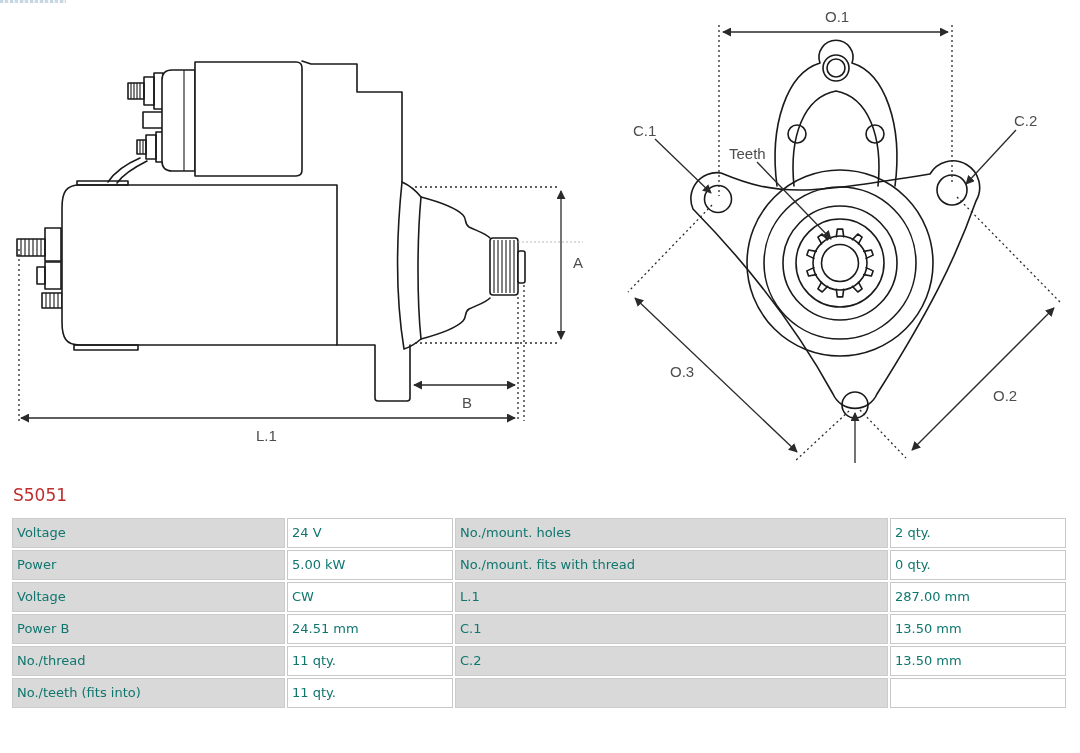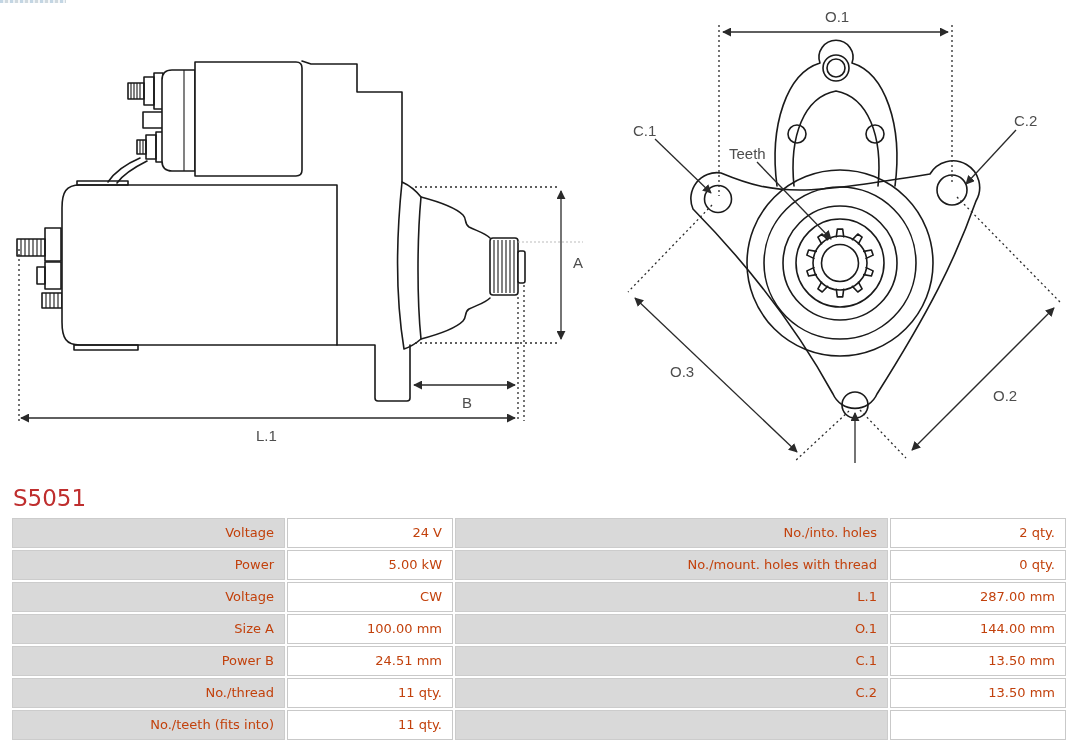--- a/index.html
+++ b/index.html
@@ -1,23 +1,23 @@
 <!DOCTYPE html>
 <html><head>
 <meta charset="utf-8">
 <style>
   html,body{margin:0;padding:0;background:#ffffff;}
   .page{position:relative;width:1080px;height:753px;background:#ffffff;overflow:hidden;
         font-family:"DejaVu Sans","Liberation Sans",sans-serif;}
   .artifact{position:absolute;left:0;top:0;width:66px;height:3px;
         background:repeating-linear-gradient(90deg,#c3d6e4 0 3px,#eef3f7 3px 5px,#cfd8dd 5px 8px,#f6f8f9 8px 10px);}
   .drawing-svg{position:absolute;left:0;top:0;width:1080px;height:470px;}
-  .part-number{position:absolute;left:13px;top:485px;font-size:23px;font-weight:normal;color:#bf2e2e;letter-spacing:0px;}
+  .part-number{position:absolute;left:13px;top:485px;font-size:17px;font-weight:normal;color:#bf2e2e;letter-spacing:0px;}
   .spec-table{position:absolute;left:10px;top:516px;border-collapse:separate;border-spacing:2px;table-layout:fixed;width:1058px;}
-  .spec-table td{height:28px;line-height:28px;font-size:13px;color:#c2410c;text-align:right;
+  .spec-table td{height:28px;line-height:28px;font-size:13px;color:#0f766e;
         padding:0 10px 0 4px;border:1px solid #c9c9c9;overflow:hidden;white-space:nowrap;}
   .spec-table td.lbl{background:#d9d9d9;border-color:#cccccc;}
   .spec-table td.val{background:#ffffff;}
   svg text{font-family:"Liberation Sans","DejaVu Sans",sans-serif;font-size:15px;fill:#4d4d4d;}
   .outline{fill:none;stroke:#1a1a1a;stroke-width:1.6;stroke-linejoin:round;stroke-linecap:round;}
   .outline-f{fill:#ffffff;stroke:#1a1a1a;stroke-width:1.6;stroke-linejoin:round;}
   .thin{fill:none;stroke:#1a1a1a;stroke-width:1.1;}
   .dim{fill:none;stroke:#2a2a2a;stroke-width:1.3;}
   .dot{fill:none;stroke:#2a2a2a;stroke-width:1.3;stroke-dasharray:2 3;}
   .faint{fill:none;stroke:#bbbbbb;stroke-width:1;stroke-dasharray:2 2;}
@@ -140,40 +140,34 @@
     <colgroup>
         <col style="width:273px">
         <col style="width:166px">
         <col style="width:433px">
         <col style="width:176px">
       </colgroup>
     <tbody>
       <tr>
         <td class="lbl">Voltage</td>
         <td class="val">24 V</td>
-        <td class="lbl">No./into. holes</td>
+        <td class="lbl">No./mount. holes</td>
         <td class="val">2 qty.</td>
       </tr>
       <tr>
         <td class="lbl">Power</td>
         <td class="val">5.00 kW</td>
-        <td class="lbl">No./mount. holes with thread</td>
+        <td class="lbl">No./mount. fits with thread</td>
         <td class="val">0 qty.</td>
       </tr>
       <tr>
         <td class="lbl">Voltage</td>
         <td class="val">CW</td>
         <td class="lbl">L.1</td>
         <td class="val">287.00 mm</td>
-      </tr>
-      <tr>
-        <td class="lbl">Size A</td>
-        <td class="val">100.00 mm</td>
-        <td class="lbl">O.1</td>
-        <td class="val">144.00 mm</td>
       </tr>
       <tr>
         <td class="lbl">Power B</td>
         <td class="val">24.51 mm</td>
         <td class="lbl">C.1</td>
         <td class="val">13.50 mm</td>
       </tr>
       <tr>
         <td class="lbl">No./thread</td>
         <td class="val">11 qty.</td>

